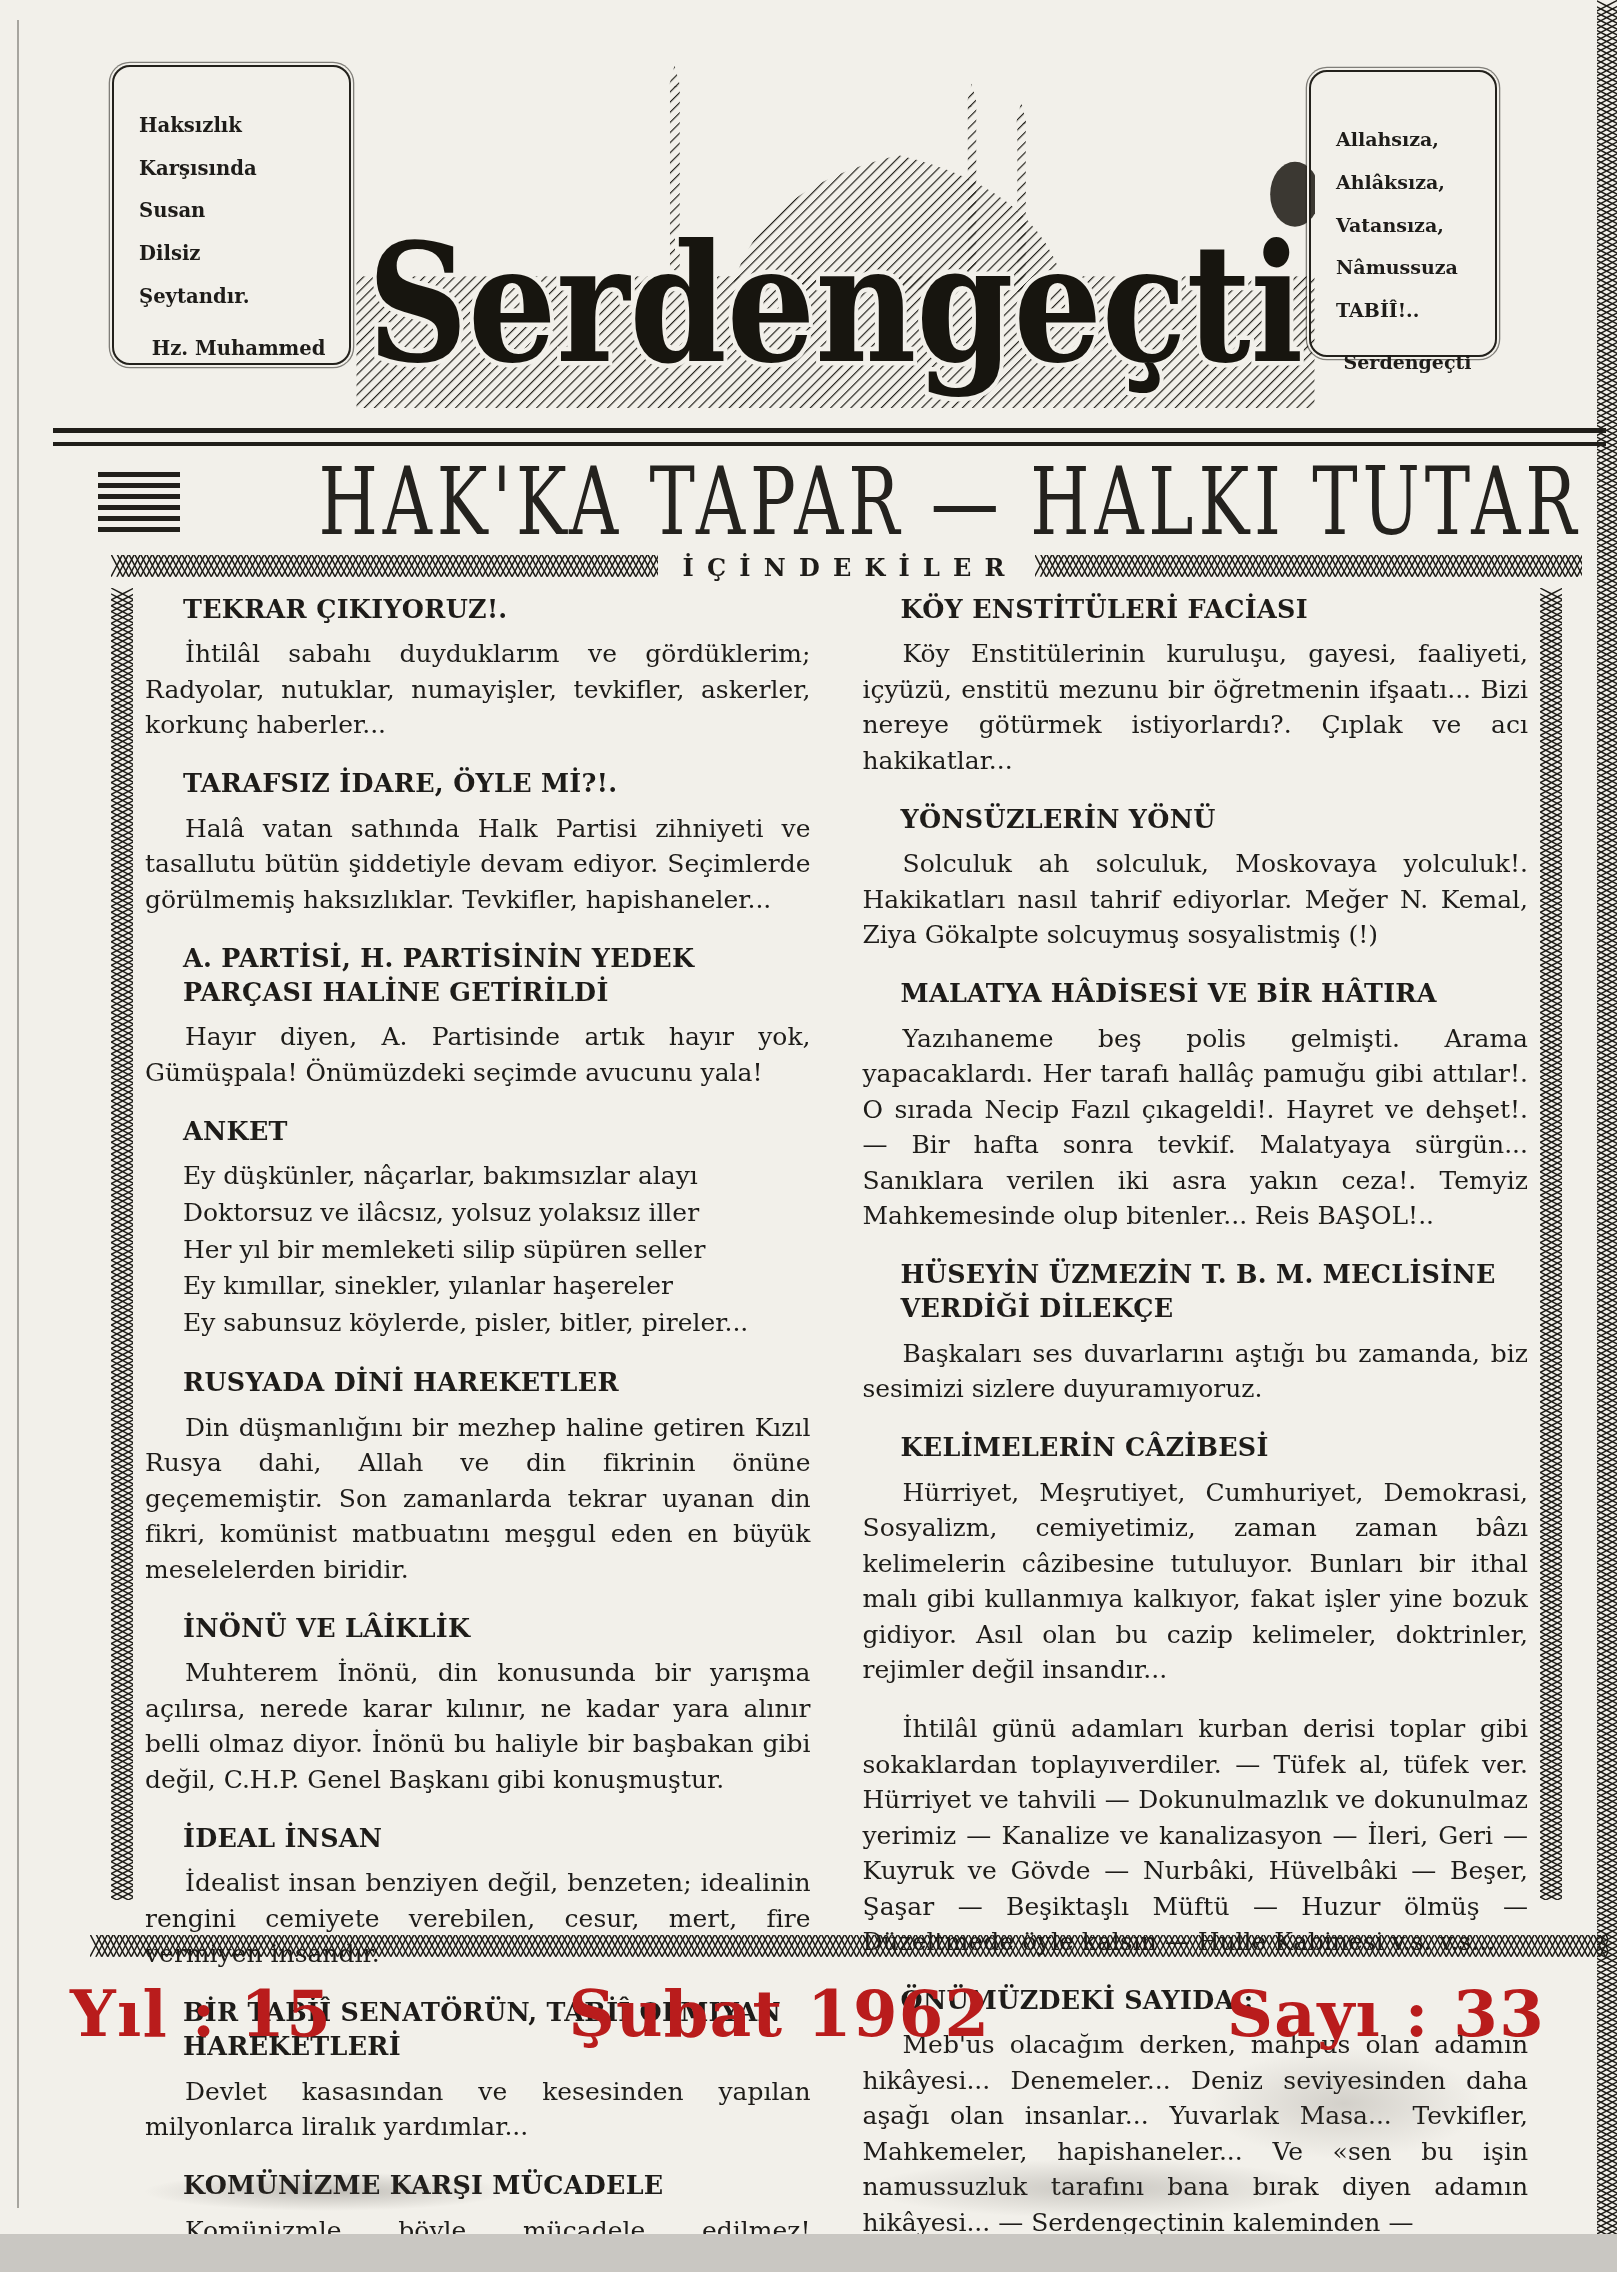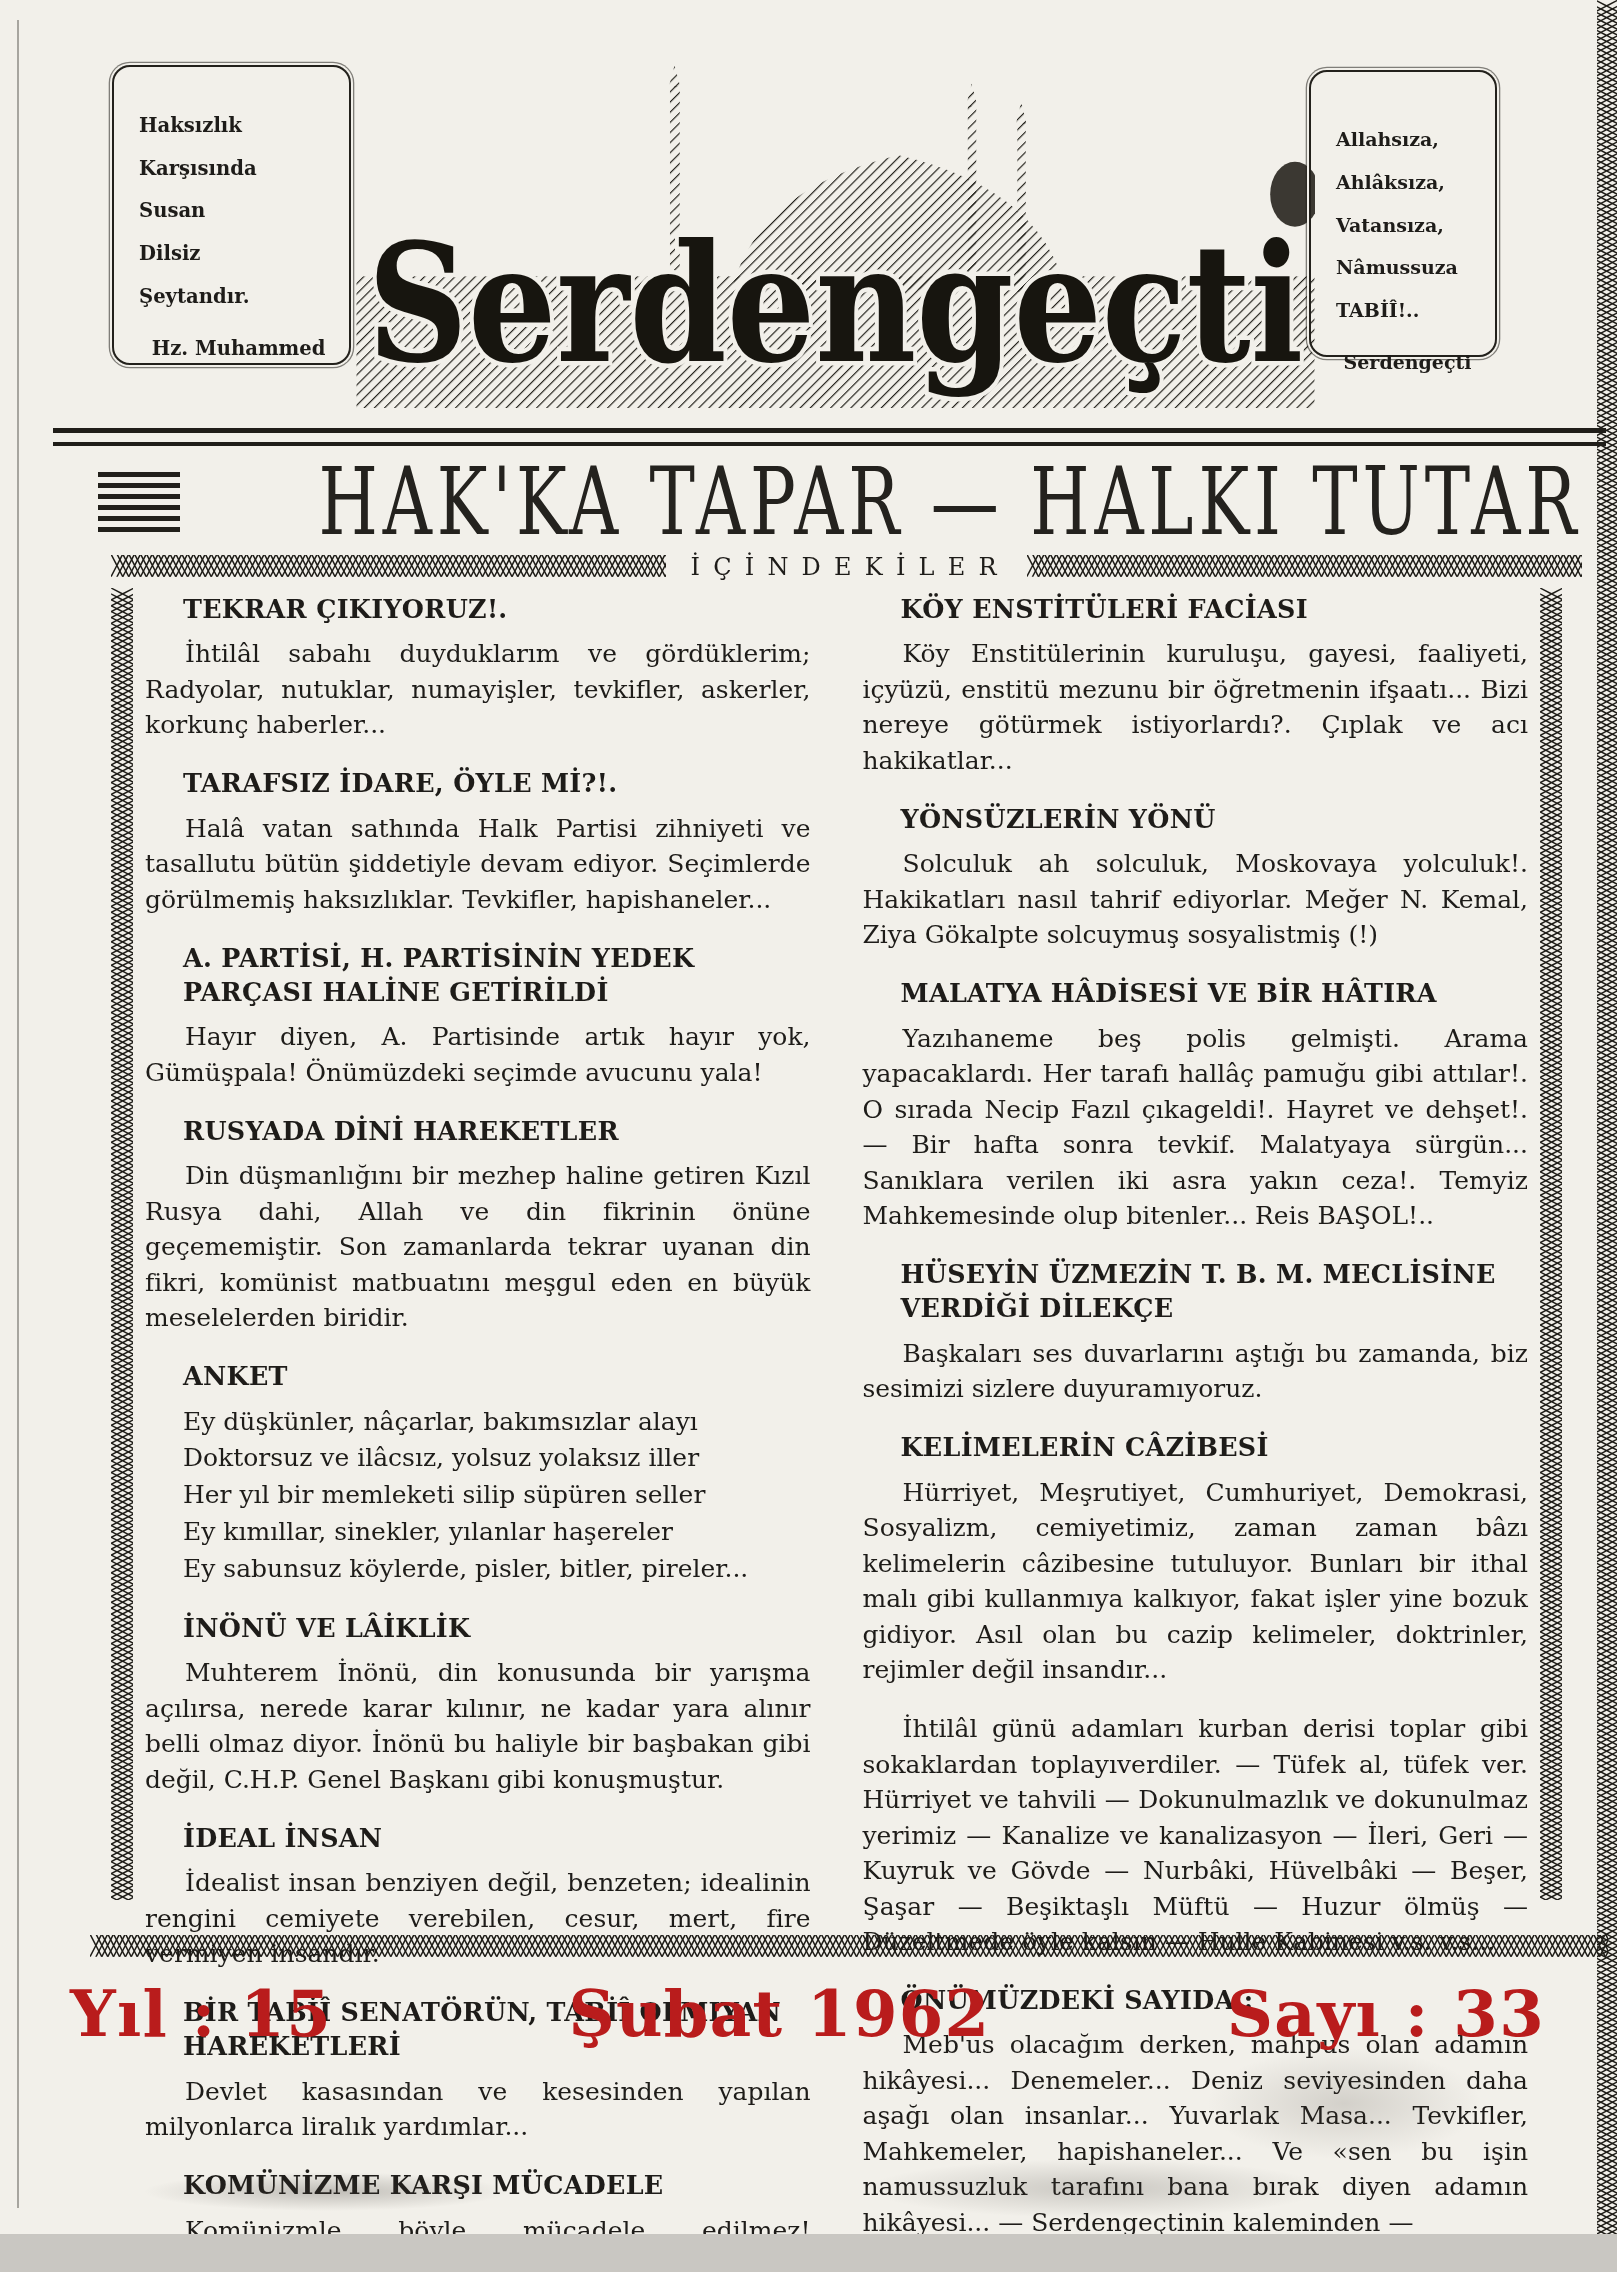--- a/index.html
+++ b/index.html
@@ -31,21 +31,21 @@
   .headline{flex:1;text-align:center;white-space:nowrap;margin:0;
             font-family:"DejaVu Serif",serif;font-weight:400;font-size:83px;
             letter-spacing:5.9px;color:#24221e;
             transform:scaleX(.82) scaleY(1.12);transform-origin:center;}
   
   .contents-header{position:absolute;left:111px;right:36px;top:552px;height:30px;
                    display:flex;align-items:center;gap:17px;}
   .chain{overflow:hidden;white-space:nowrap;font-family:"DejaVu Sans Mono","DejaVu Sans",monospace;
          color:#1d1b16;font-size:19.6px;line-height:22px;letter-spacing:-5.9px;}
   .chain-h{flex:1;height:23.5px;}
-  .contents-title{flex:0 0 auto;font-size:24px;font-weight:400;letter-spacing:.55em;margin:0 0 0 .3em;}
+  .contents-title{flex:0 0 auto;font-size:24px;font-weight:700;letter-spacing:.55em;margin:0 0 0 .3em;}
   
   .contents-body{position:absolute;left:111px;right:56px;top:588px;bottom:334px;}
   .chain-v{position:absolute;top:0;bottom:0;width:22px;writing-mode:vertical-rl;
            font-size:19.6px;letter-spacing:-5.9px;line-height:22px;}
   .chain-v--left{left:0;}
   .chain-v--right{right:0;}
   .cols{position:absolute;left:34px;right:34px;top:3.9px;bottom:0;display:flex;gap:52px;}
   .toc-col{flex:1;min-width:0;}
   .toc-entry{margin:0 0 23.5px 0;}
   .entry-heading{font-size:25.4px;font-weight:700;line-height:1.34;letter-spacing:0.3px;
@@ -138,32 +138,32 @@
           </section>
           <section class="toc-entry">
             <h3 class="entry-heading">TARAFSIZ İDARE, ÖYLE Mİ?!.</h3>
             <p class="entry-para">Halâ vatan sathında Halk Partisi zihniyeti ve tasallutu bütün şiddetiyle devam ediyor. Seçimlerde görülmemiş haksızlıklar. Tevkifler, hapishaneler...</p>
           </section>
           <section class="toc-entry">
             <h3 class="entry-heading">A. PARTİSİ, H. PARTİSİNİN YEDEK PARÇASI HALİNE GETİRİLDİ</h3>
             <p class="entry-para">Hayır diyen, A. Partisinde artık hayır yok, Gümüşpala! Önümüzdeki seçimde avucunu yala!</p>
           </section>
           <section class="toc-entry">
-            <h3 class="entry-heading">RUSYADA DİNİ HAREKETLER</h3>
-            <p class="entry-para">Din düşmanlığını bir mezhep haline getiren Kızıl Rusya dahi, Allah ve din fikrinin önüne geçememiştir. Son zamanlarda tekrar uyanan din fikri, komünist matbuatını meşgul eden en büyük meselelerden biridir.</p>
-          </section>
-          <section class="toc-entry">
             <h3 class="entry-heading">ANKET</h3>
             <div class="poem-line">Ey düşkünler, nâçarlar, bakımsızlar alayı</div>
             <div class="poem-line">Doktorsuz ve ilâcsız, yolsuz yolaksız iller</div>
             <div class="poem-line">Her yıl bir memleketi silip süpüren seller</div>
             <div class="poem-line">Ey kımıllar, sinekler, yılanlar haşereler</div>
             <div class="poem-line">Ey sabunsuz köylerde, pisler, bitler, pireler...</div>
           </section>
           <section class="toc-entry">
+            <h3 class="entry-heading">RUSYADA DİNİ HAREKETLER</h3>
+            <p class="entry-para">Din düşmanlığını bir mezhep haline getiren Kızıl Rusya dahi, Allah ve din fikrinin önüne geçememiştir. Son zamanlarda tekrar uyanan din fikri, komünist matbuatını meşgul eden en büyük meselelerden biridir.</p>
+          </section>
+          <section class="toc-entry">
             <h3 class="entry-heading">İNÖNÜ VE LÂİKLİK</h3>
             <p class="entry-para">Muhterem İnönü, din konusunda bir yarışma açılırsa, nerede karar kılınır, ne kadar yara alınır belli olmaz diyor. İnönü bu haliyle bir başbakan gibi değil, C.H.P. Genel Başkanı gibi konuşmuştur.</p>
           </section>
           <section class="toc-entry">
             <h3 class="entry-heading">İDEAL İNSAN</h3>
             <p class="entry-para">İdealist insan benziyen değil, benzeten; idealinin rengini cemiyete verebilen, cesur, mert, fire vermiyen insandır.</p>
           </section>
           <section class="toc-entry">
             <h3 class="entry-heading">BİR TABİÎ SENATÖRÜN, TABİÎ OLMIYAN HAREKETLERİ</h3>
             <p class="entry-para">Devlet kasasından ve kesesinden yapılan milyonlarca liralık yardımlar...</p>

